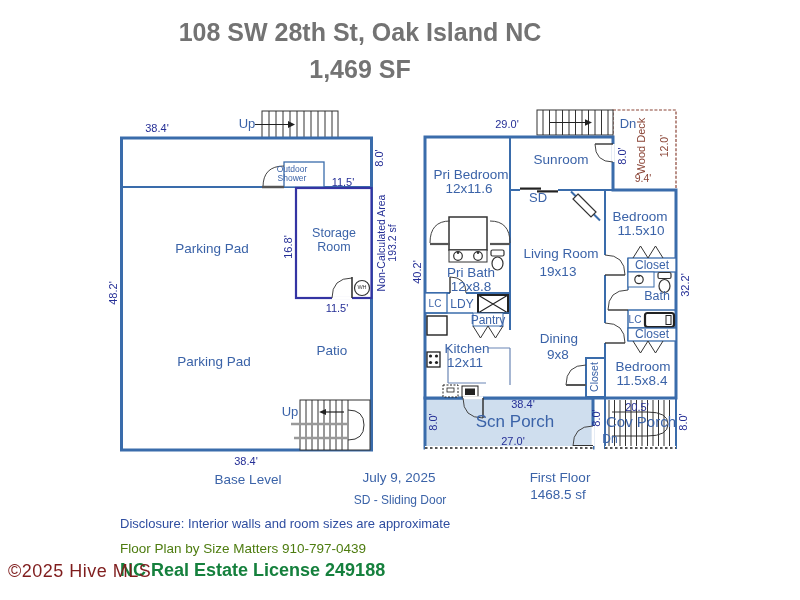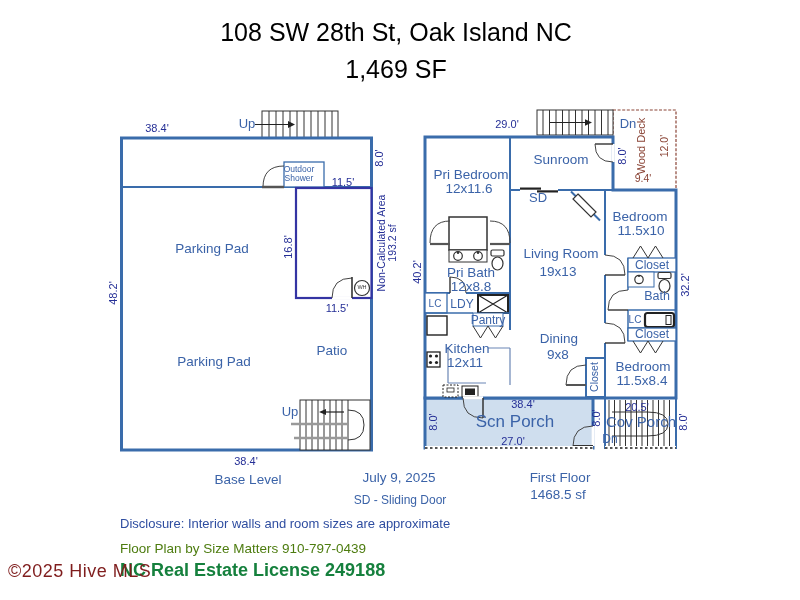--- a/index.html
+++ b/index.html
@@ -6,22 +6,22 @@
   body{width:800px;height:600px;background:#fff;position:relative;overflow:hidden;
        font-family:"Liberation Sans","DejaVu Sans",sans-serif;}
   .abs{position:absolute;}
   .lbl{position:absolute;transform:translate(-50%,-50%);color:#3b63a8;font-size:13.5px;
        white-space:nowrap;text-align:center;line-height:1.08;}
   .dim{position:absolute;transform:translate(-50%,-50%);color:#252f96;font-size:11px;
        white-space:nowrap;text-align:center;}
   .rot{transform:translate(-50%,-50%) rotate(-90deg);}
   .brown{color:#8a4436;}
   .wrap{white-space:normal;}
-  .title-line{position:absolute;left:360px;transform:translateX(-50%);color:#000000;
-       font-weight:normal;font-size:25px;white-space:nowrap;margin-left:36px;}
+  .title-line{position:absolute;left:360px;transform:translateX(-50%);color:#737373;
+       font-weight:bold;font-size:25px;white-space:nowrap;}
   .caption{position:absolute;transform:translate(-50%,-50%);color:#3b63a8;font-size:13.5px;white-space:nowrap;text-align:right;}
   .foot{position:absolute;transform:translateY(-50%);white-space:nowrap;}
   svg{position:absolute;left:0;top:0;}
 </style>
 </head>
 <body>
 
 <div class="title-line" style="top:18px">108 SW 28th St, Oak Island NC</div>
 <div class="title-line" style="top:55px">1,469 SF</div>
 
@@ -58,22 +58,23 @@
       <path d="M248 305Q264 305 264 320Q264 335 248 335" stroke="#333" stroke-width="1" fill="none"></path>
       <line x1="191" y1="319" x2="248" y2="319" stroke="#999" stroke-width="2.5"></line>
       <line x1="194" y1="333" x2="248" y2="333" stroke="#999" stroke-width="2.5"></line>
       <line x1="244" y1="307" x2="226" y2="307" stroke="#222" stroke-width="1.2"></line>
       <polygon points="226,304 219,307 226,310" fill="#222"></polygon>
     </g>
   </svg>
   <div class="dim" style="left:57px;top:23px">38.4'</div>
   <div class="lbl" style="left:147px;top:19px;font-size:13px">Up</div>
   <div class="dim rot" style="left:279px;top:53px">8.0'</div>
-  <div class="lbl wrap" style="left:199px;top:69px;width:44px;font-size:8.5px">Outdoor Shower</div>
+  <div class="lbl wrap" style="left:192px;top:69px;width:44px;font-size:8.5px">Outdoor Shower</div>
   <div class="dim" style="left:243px;top:77px">11.5'</div>
+  <div class="lbl wrap" style="left:234px;top:135px;width:72px;font-size:12.5px">Storage Room</div>
   <div class="dim rot" style="left:188px;top:142px">16.8'</div>
   <div class="dim rot" style="left:287px;top:138px;font-size:10.5px;line-height:11px">
     <div>Non-Calculated Area</div>
     <div>193.2 sf</div>
   </div>
   <div class="lbl" style="left:262px;top:183px;font-size:5.5px;color:#333">WH</div>
   <div class="dim" style="left:237px;top:203px">11.5'</div>
   <div class="dim rot" style="left:13px;top:188px">48.2'</div>
   <div class="lbl" style="left:112px;top:144px">Parking Pad</div>
   <div class="lbl" style="left:114px;top:257px">Parking Pad</div>

